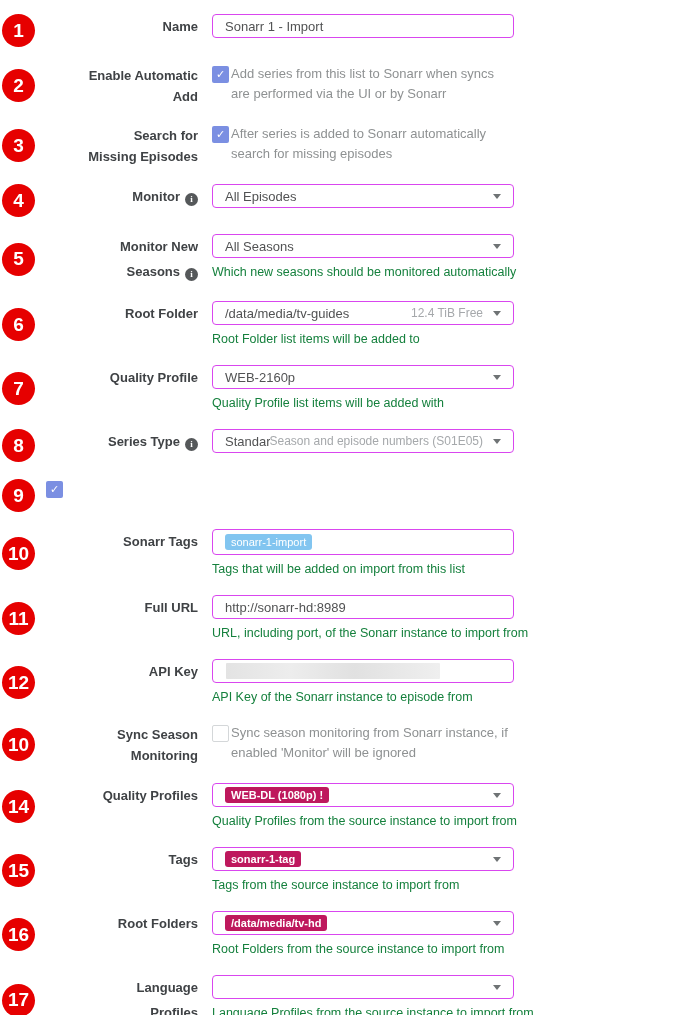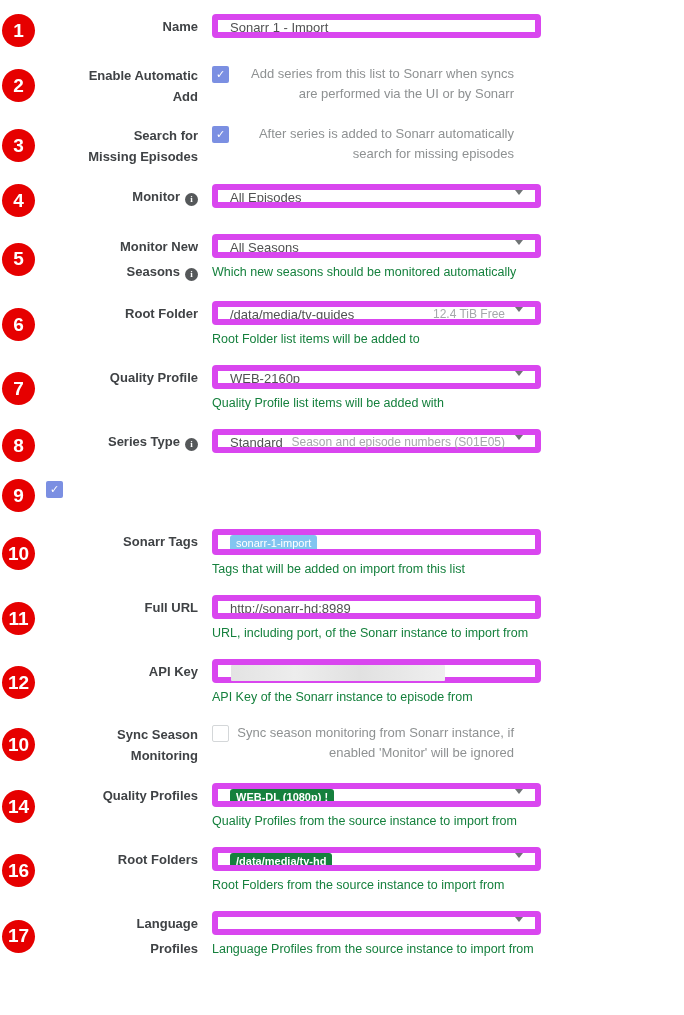--- a/index.html
+++ b/index.html
@@ -15,44 +15,44 @@
   .label-col { width:166px; text-align:right; padding-right:14px;
     line-height:24px; }
   .label-col.cb { line-height:20px; padding-top:1px; }
   .field-label { font-size:13px; font-weight:700; color:#3f4245;padding-left:42px; }
   .info-icon { display:inline-block; width:13px; height:13px; border-radius:50%;
     background:#55585a; color:#fff; font-size:9px; font-weight:700;
     line-height:13px; text-align:center; vertical-align:-1px; margin-left:5px;
     font-family:"Liberation Serif", serif; }
   .control-col { width:302px; }
 
-  .tbox { width:329px; height:24px; border:6px solid #d946ef; border-radius:4px;
-    background:#fff; display:flex; padding:0 12px;
+  .tbox { width:302px; height:24px; border:1px solid #d946ef; border-radius:4px;
+    background:#fff; display:flex; align-items:center; padding:0 12px;
     font-size:13px; color:#515253; }
   .tbox .value { flex:1; white-space:nowrap; overflow:hidden; }
   .tbox .extra { font-size:12px; color:#a5a8ab; margin-right:10px; white-space:nowrap; }
   .caret { width:0; height:0; border-left:4px solid transparent;
     border-right:4px solid transparent; border-top:5px solid #6f7375; }
   .tags-box { height:26px; padding:0 12px; }
 
   .chip { display:inline-block; border-radius:3px; color:#fff; font-size:11px;
     line-height:16px; padding:0 6px; white-space:nowrap; }
   .chip.light { background:#82c5f0; }
-  .chip.dark { background:#15803d; font-weight:700; }
+  .chip.dark { background:#be185d; font-weight:700; }
 
   .redacted { height:16px; width:214px; margin-left:1px; border-radius:1px;
     background:linear-gradient(90deg,#e3e3e3,#ededed 30%,#e1e1e1 60%,#efefef); }
 
   .checkwrap { display:flex; align-items:flex-start; }
   .checkbox { width:17px; height:17px; border-radius:2px; flex:0 0 17px;
     margin-top:2px; display:flex; align-items:center; justify-content:center; }
   .checkbox.checked { background:#7b8fe2; color:#fff; font-size:11px; }
   .checkbox.unchecked { background:#fff; border:1px solid #d4d7d9; }
   .checktext { font-size:13px; color:#8e9192; line-height:20px; margin-left:2px;
-    width:300px;text-align:right; }
+    width:300px; }
 
   .helper { font-size:12.5px; color:#15803d; margin-top:6px; line-height:17px;
     white-space:nowrap; }
 </style>
 </head>
 <body>
 
 <div class="page" id="form-root">
     <div class="row">
       <div class="badge-col">
@@ -220,20 +220,33 @@
       <div class="control-col">
         <div class="tbox">
           <span class="value"><span class="chip dark">WEB-DL (1080p) !</span></span>
           <span class="caret"></span>
         </div>
         <div class="helper">Quality Profiles from the source instance to import from</div>
       </div>
     </div>
     <div class="row">
       <div class="badge-col">
+        <div class="badge">15</div>
+      </div>
+      <div class="label-col"><span class="field-label">Tags</span></div>
+      <div class="control-col">
+        <div class="tbox">
+          <span class="value"><span class="chip dark">sonarr-1-tag</span></span>
+          <span class="caret"></span>
+        </div>
+        <div class="helper">Tags from the source instance to import from</div>
+      </div>
+    </div>
+    <div class="row">
+      <div class="badge-col">
         <div class="badge">16</div>
       </div>
       <div class="label-col"><span class="field-label">Root Folders</span></div>
       <div class="control-col">
         <div class="tbox">
           <span class="value"><span class="chip dark">/data/media/tv-hd</span></span>
           <span class="caret"></span>
         </div>
         <div class="helper">Root Folders from the source instance to import from</div>
       </div>

